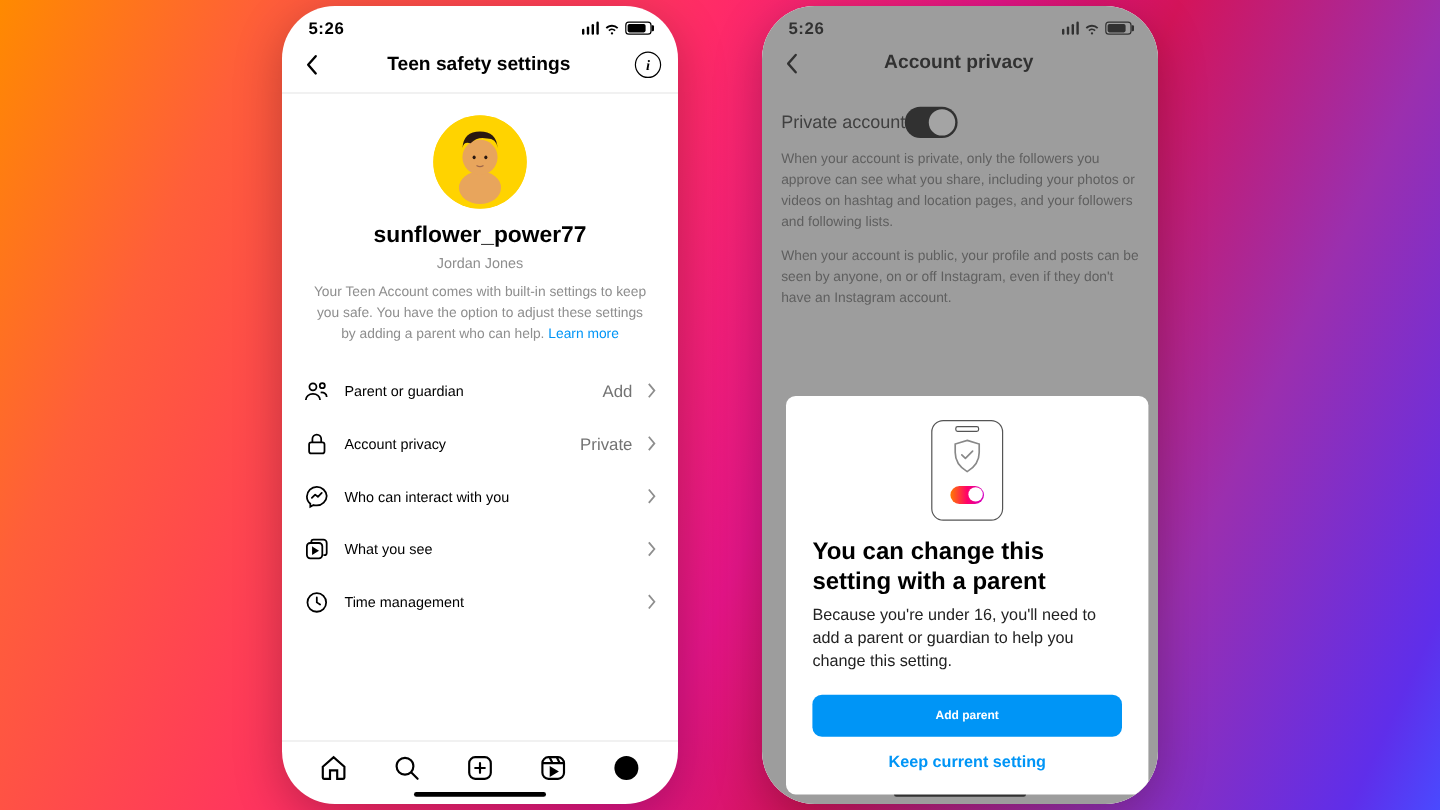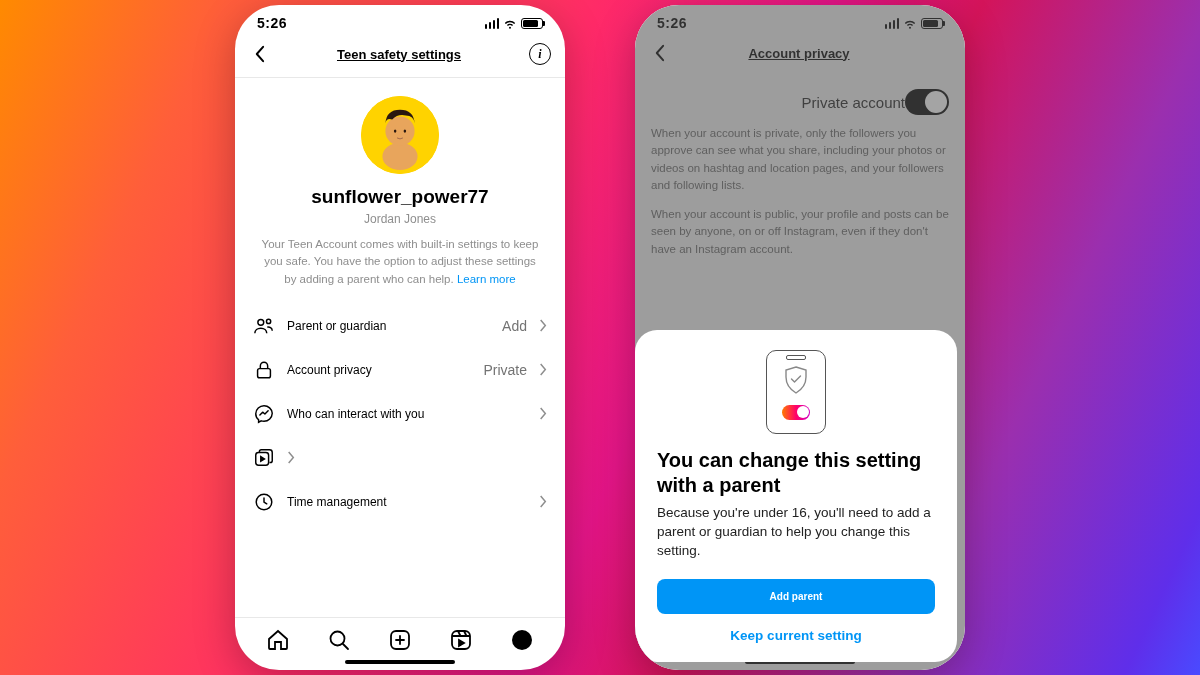--- a/index.html
+++ b/index.html
@@ -19,21 +19,21 @@
 .signal { display:inline-flex; gap:1.5px; align-items:flex-end; }
 .signal span{width:2.5px;background:#000;border-radius:1px;}
 .signal span:nth-child(1){height:5px}.signal span:nth-child(2){height:7px}.signal span:nth-child(3){height:9px}.signal span:nth-child(4){height:11px}
 .wifi{width:14px;height:14px;}
 .battery{width:22px;height:11px;border:1px solid #000;border-radius:3px;position:relative;}
 .battery::after{content:'';position:absolute;right:-3px;top:2.5px;width:2px;height:5px;background:#000;border-radius:0 1px 1px 0;}
 .battery-fill{position:absolute;left:1px;top:1px;bottom:1px;width:75%;background:#000;border-radius:1.5px;}
 .header{display:flex;align-items:center;justify-content:space-between;padding:8px 14px 12px;border-bottom:1px solid #e8e8e8;}
 .back{width:20px;height:20px;display:flex;align-items:center;justify-content:center;}
 .back svg{width:11px;height:18px;}
-.header-title{font-size:13px;font-weight:600;text-decoration:underline;}
+.header-title{font-size:16px;font-weight:600;}
 .info-icon{width:22px;height:22px;border:1.6px solid #000;border-radius:50%;display:flex;align-items:center;justify-content:center;font-size:12px;font-weight:700;font-family:serif;font-style:italic;}
 .content{flex:1;overflow-y:auto;padding:0;}
 .avatar{width:78px;height:78px;border-radius:50%;background:#ffd300;margin:18px auto 12px;display:block;overflow:hidden;position:relative;}
 .avatar svg{width:100%;height:100%;}
 .username{text-align:center;font-size:19px;font-weight:700;}
 .realname{text-align:center;font-size:12px;color:#8e8e8e;margin-top:4px;}
 .desc{text-align:center;font-size:11.5px;color:#8e8e8e;line-height:1.5;padding:10px 22px 16px;}
 .desc a{color:#0095f6;text-decoration:none;}
 .menu-list{padding:0 14px;}
 .menu-item{display:flex;align-items:center;padding:11px 4px;gap:12px;}
@@ -42,26 +42,26 @@
 .menu-value{font-size:14px;color:#737373;}
 .chev{width:8px;height:13px;flex-shrink:0;}
 .bottom-nav{display:flex;justify-content:space-around;align-items:center;padding:10px 12px 4px;border-top:1px solid #e8e8e8;}
 .nav-item{width:24px;height:24px;display:flex;align-items:center;justify-content:center;}
 .home-indicator{width:110px;height:4px;background:#000;border-radius:3px;margin:4px auto 6px;}
 
 
 .phone2-body{position:absolute;inset:0;background:#f0f0f0;display:flex;flex-direction:column;}
 .dim-overlay{position:absolute;inset:0;background:rgba(90,90,90,0.55);z-index:5;}
 .p2-content{padding:10px 16px 0;color:#222;}
-.p2-row{display:flex;justify-content:flex-end;align-items:center;padding:4px 0 10px;}
+.p2-row{display:flex;justify-content:flex-start;align-items:center;padding:4px 0 10px;}
 .p2-row-label{font-size:15px;}
 .toggle{width:44px;height:26px;background:#000;border-radius:13px;position:relative;}
 .toggle::after{content:'';position:absolute;right:2px;top:2px;width:22px;height:22px;background:#fff;border-radius:50%;}
 .p2-desc{font-size:11.5px;color:#666;line-height:1.5;margin-bottom:12px;}
-.sheet{position:absolute;left:0;right:8px;bottom:8px;background:#fff;border-radius:22px;z-index:10;padding:20px 22px 18px;text-align:center;}
+.sheet{position:absolute;left:20px;right:8px;bottom:8px;background:#fff;border-radius:8px;z-index:10;padding:20px 22px 18px;text-align:center;}
 .sheet-illust{width:60px;height:84px;margin:0 auto 14px;border:1.5px solid #555;border-radius:10px;display:flex;flex-direction:column;align-items:center;justify-content:center;gap:10px;position:relative;}
 .sheet-illust::before{content:'';position:absolute;top:4px;width:18px;height:3px;border:1px solid #555;border-radius:2px;}
 .shield{width:28px;height:30px;}
 .mini-toggle{width:28px;height:15px;border-radius:8px;background:linear-gradient(90deg,#ff7a00,#ff0169,#d300c5);position:relative;}
 .mini-toggle::after{content:'';position:absolute;right:1.5px;top:1.5px;width:12px;height:12px;background:#fff;border-radius:50%;}
 .sheet-title{font-size:20px;font-weight:700;text-align:left;line-height:1.25;margin-bottom:6px;}
 .sheet-desc{font-size:13.5px;text-align:left;line-height:1.4;color:#222;margin-bottom:18px;}
 .btn-primary{background:#0095f6;color:#fff;border:none;width:100%;padding:12px;border-radius:8px;font-size:10px;font-weight:600;margin-bottom:12px;}
 .btn-link{color:#0095f6;font-size:13.5px;font-weight:700;background:none;border:none;}
 .phone2 .status-bar,.phone2 .header,.phone2 .p2-content,.phone2 .bottom-nav,.phone2 .home-indicator{position:relative;z-index:1;}
@@ -153,20 +153,21 @@
           </svg>
       </div>
       <div class="menu-item">
         <span class="menu-icon">
             <svg viewBox="0 0 24 24" fill="none" stroke="#000" stroke-width="1.6">
               <rect x="3" y="6" width="14" height="14" rx="3"></rect>
               <path d="M7 6V5a2 2 0 012-2h9a3 3 0 013 3v9a2 2 0 01-2 2h-1"></path>
               <path d="M8.5 10.5l4 2.5-4 2.5z" fill="#000"></path>
             </svg>
           </span>
+        <span class="menu-label">What you see</span>
         <svg class="chev" viewBox="0 0 8 14" fill="none" stroke="#8e8e8e" stroke-width="1.6">
             <path d="M1.5 1l5 6-5 6"></path>
           </svg>
       </div>
       <div class="menu-item">
         <span class="menu-icon">
             <svg viewBox="0 0 24 24" fill="none" stroke="#000" stroke-width="1.6">
               <circle cx="12" cy="12" r="8.5"></circle>
               <path d="M12 7.5V12l3 2" stroke-linecap="round"></path>
             </svg>

